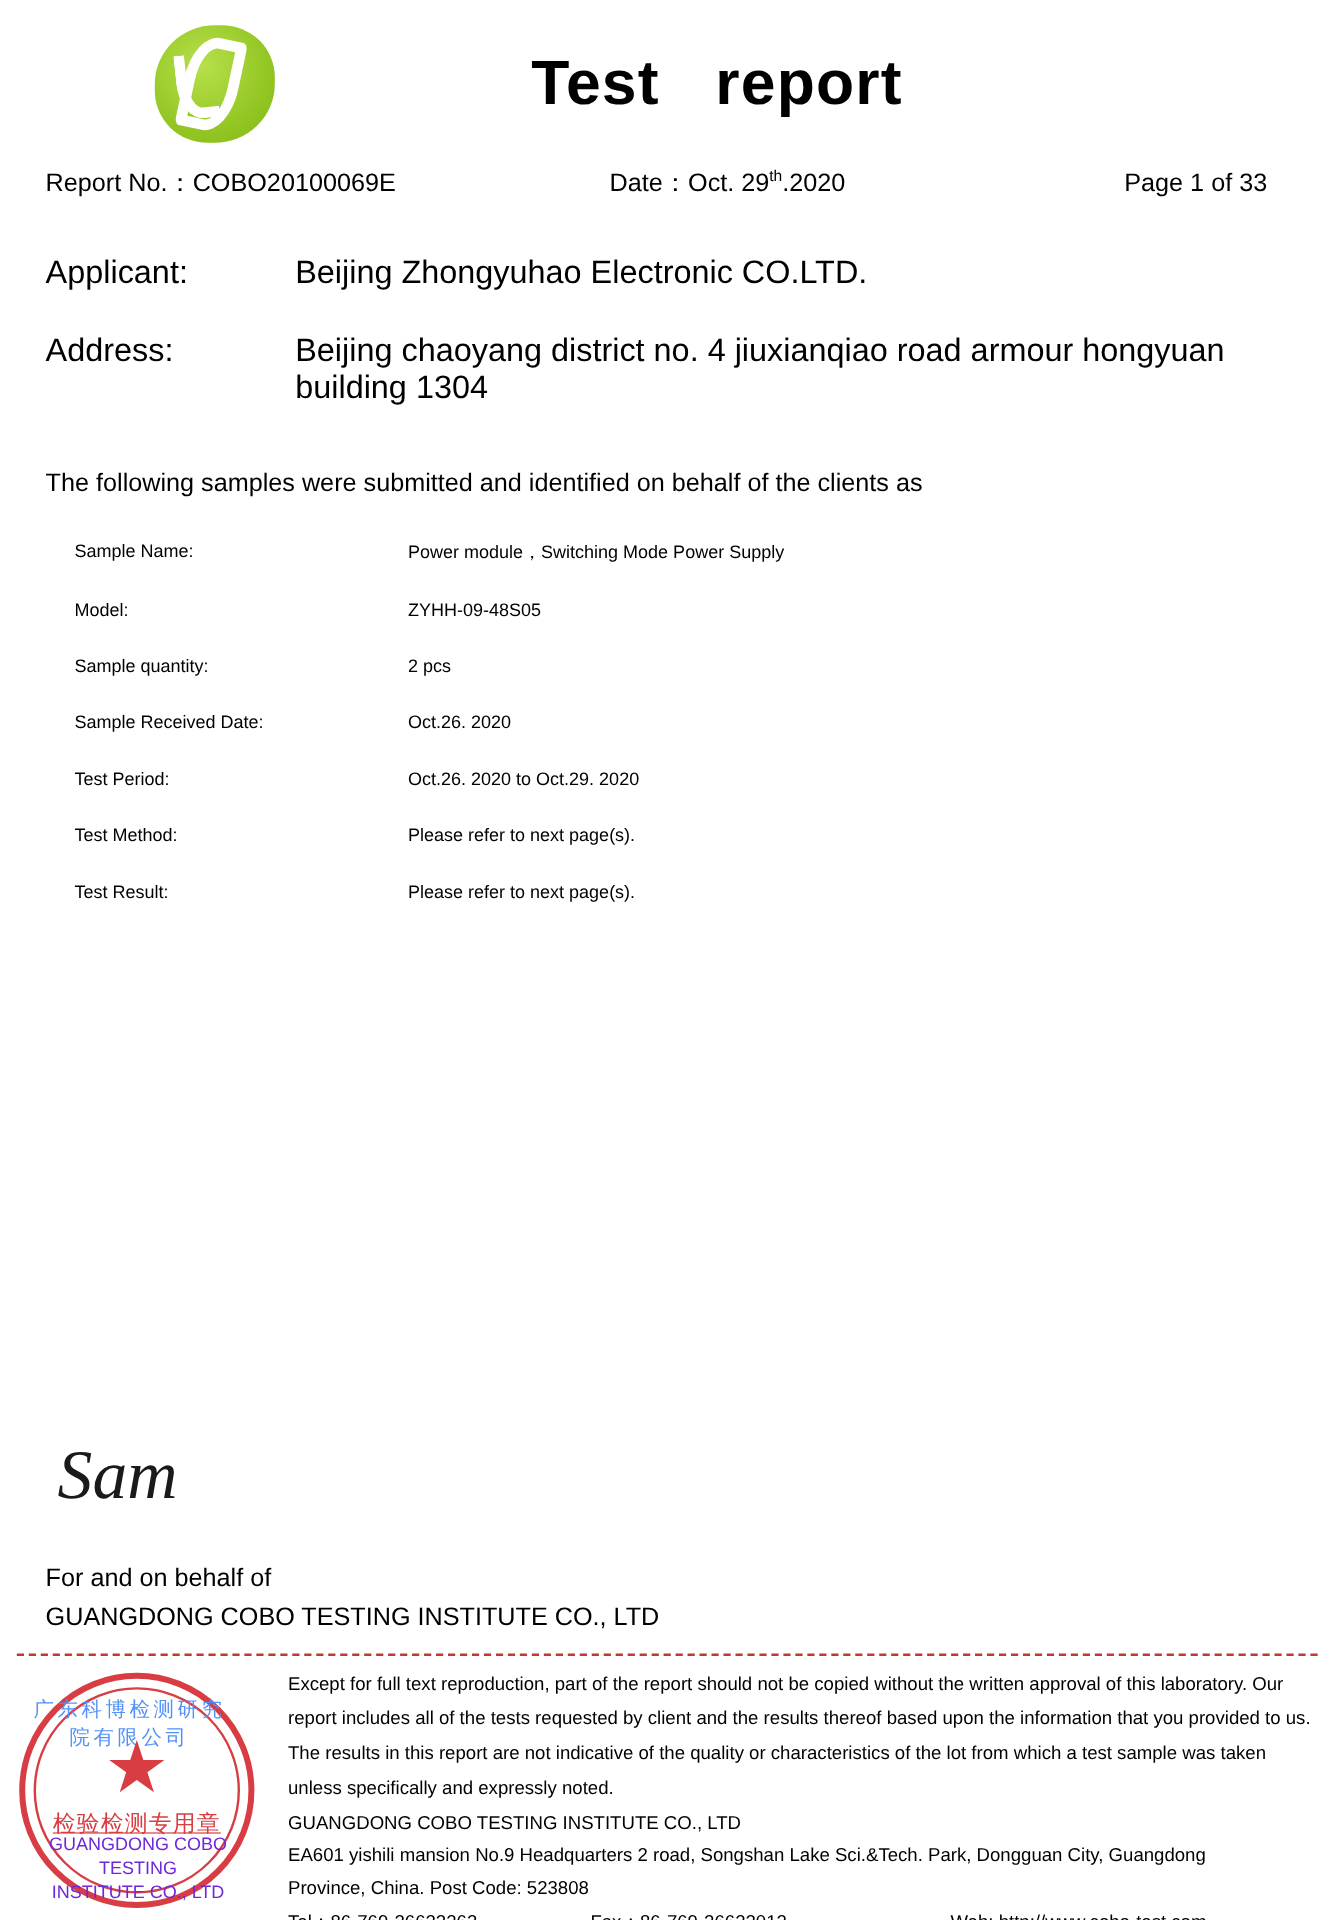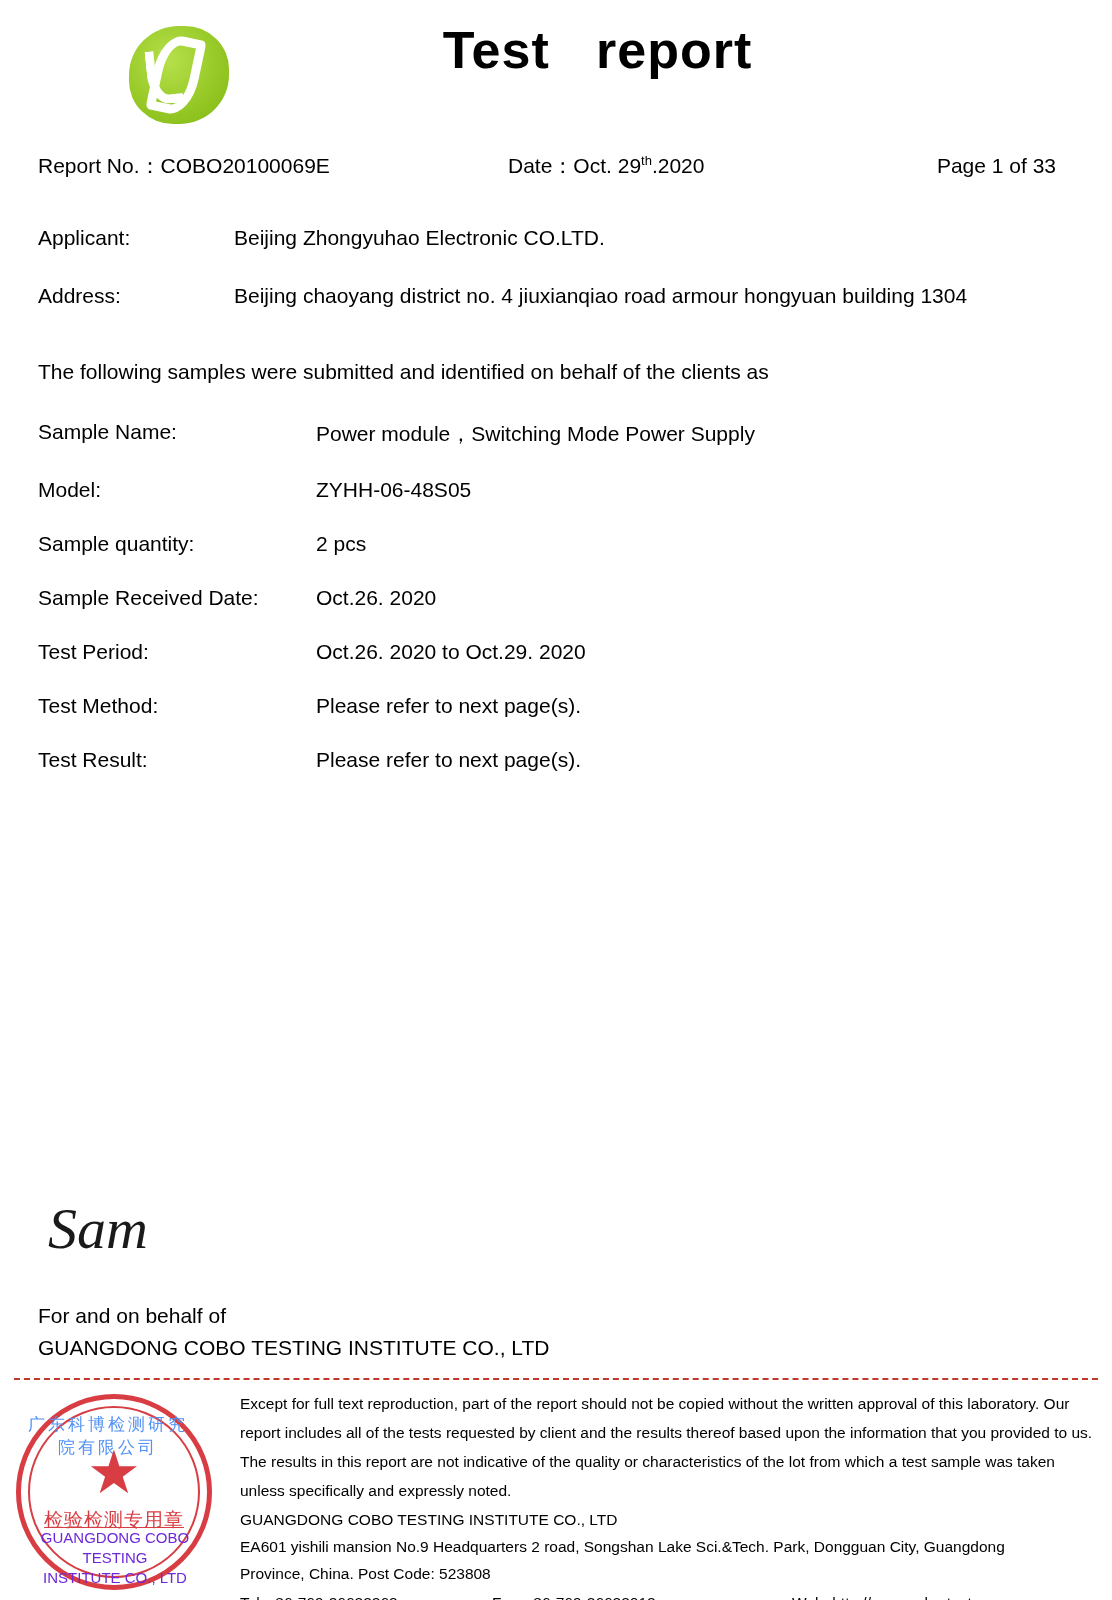--- a/index.html
+++ b/index.html
@@ -19,23 +19,23 @@
     position: relative;
     width: 1112px;
     height: 1600px;
     box-sizing: border-box;
     padding: 0 38px;
   }
 
   
   .header {
     display: flex;
-    align-items: flex-start;
+    align-items: center;
     height: 128px;
-    padding-top: 20px;
+    padding-top: 6px;
   }
   .logo {
     width: 118px;
     height: 110px;
     margin-left: 85px;
     position: relative;
     flex: none;
   }
   .logo .leaf {
     position: absolute;
@@ -90,35 +90,37 @@
   }
   .report-no { width: 470px; }
   .report-date { width: 380px; }
   .report-page { flex: 1; text-align: right; padding-right: 18px;}
   sup { font-size: 13px; vertical-align: super; }
 
   
   .info-block { margin-top: 38px; }
   .row {
     display: flex;
-    font-size: 21px;
+    font-size: 27px;
     margin-bottom: 34px;
+    gap: 12px;
   }
   .row .lbl { width: 168px; flex: none; }
   .row .val { flex: 1; margin-left: 28px; }
 
   .lead {
     font-size: 21px;
     margin-top: 52px;
     margin-bottom: 36px;
   }
   .row2 {
     display: flex;
-    font-size: 21px;
+    font-size: 15px;
     margin-bottom: 30px;
+    margin-left: 24px;
   }
   .row2 .lbl { width: 278px; flex: none; }
   .row2 .val { flex: 1; }
 
   
   .sig-area {
     position: absolute;
     left: 38px;
     top: 1196px;
     width: 1036px;
@@ -267,21 +269,21 @@
 
   <div class="lead">The following samples were submitted and identified on behalf of the clients as</div>
 
   <div>
     <div class="row2">
       <div class="lbl">Sample Name:</div>
       <div class="val">Power module，Switching Mode Power Supply</div>
     </div>
     <div class="row2">
       <div class="lbl">Model:</div>
-      <div class="val">ZYHH-06-48S05</div>
+      <div class="val">ZYHH-09-48S05</div>
     </div>
     <div class="row2">
       <div class="lbl">Sample quantity:</div>
       <div class="val">2 pcs</div>
     </div>
     <div class="row2">
       <div class="lbl">Sample Received Date:</div>
       <div class="val">Oct.26. 2020</div>
     </div>
     <div class="row2">

